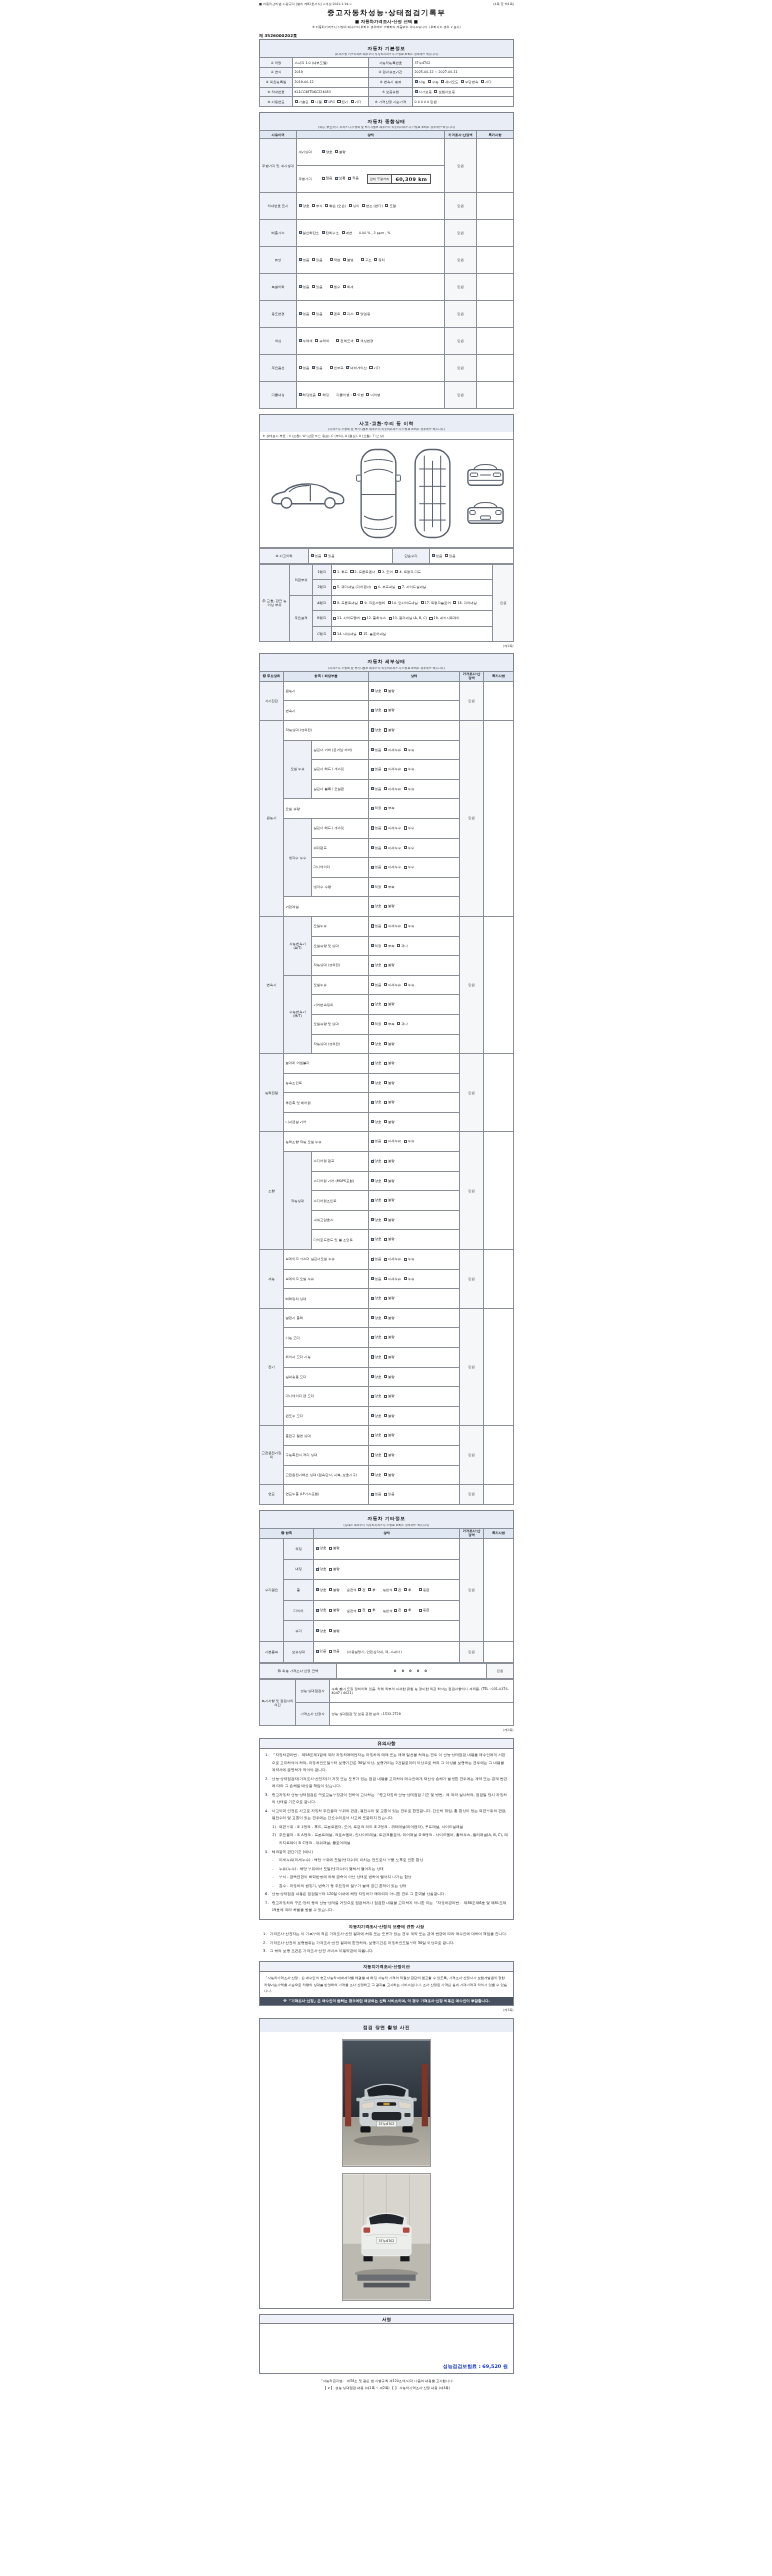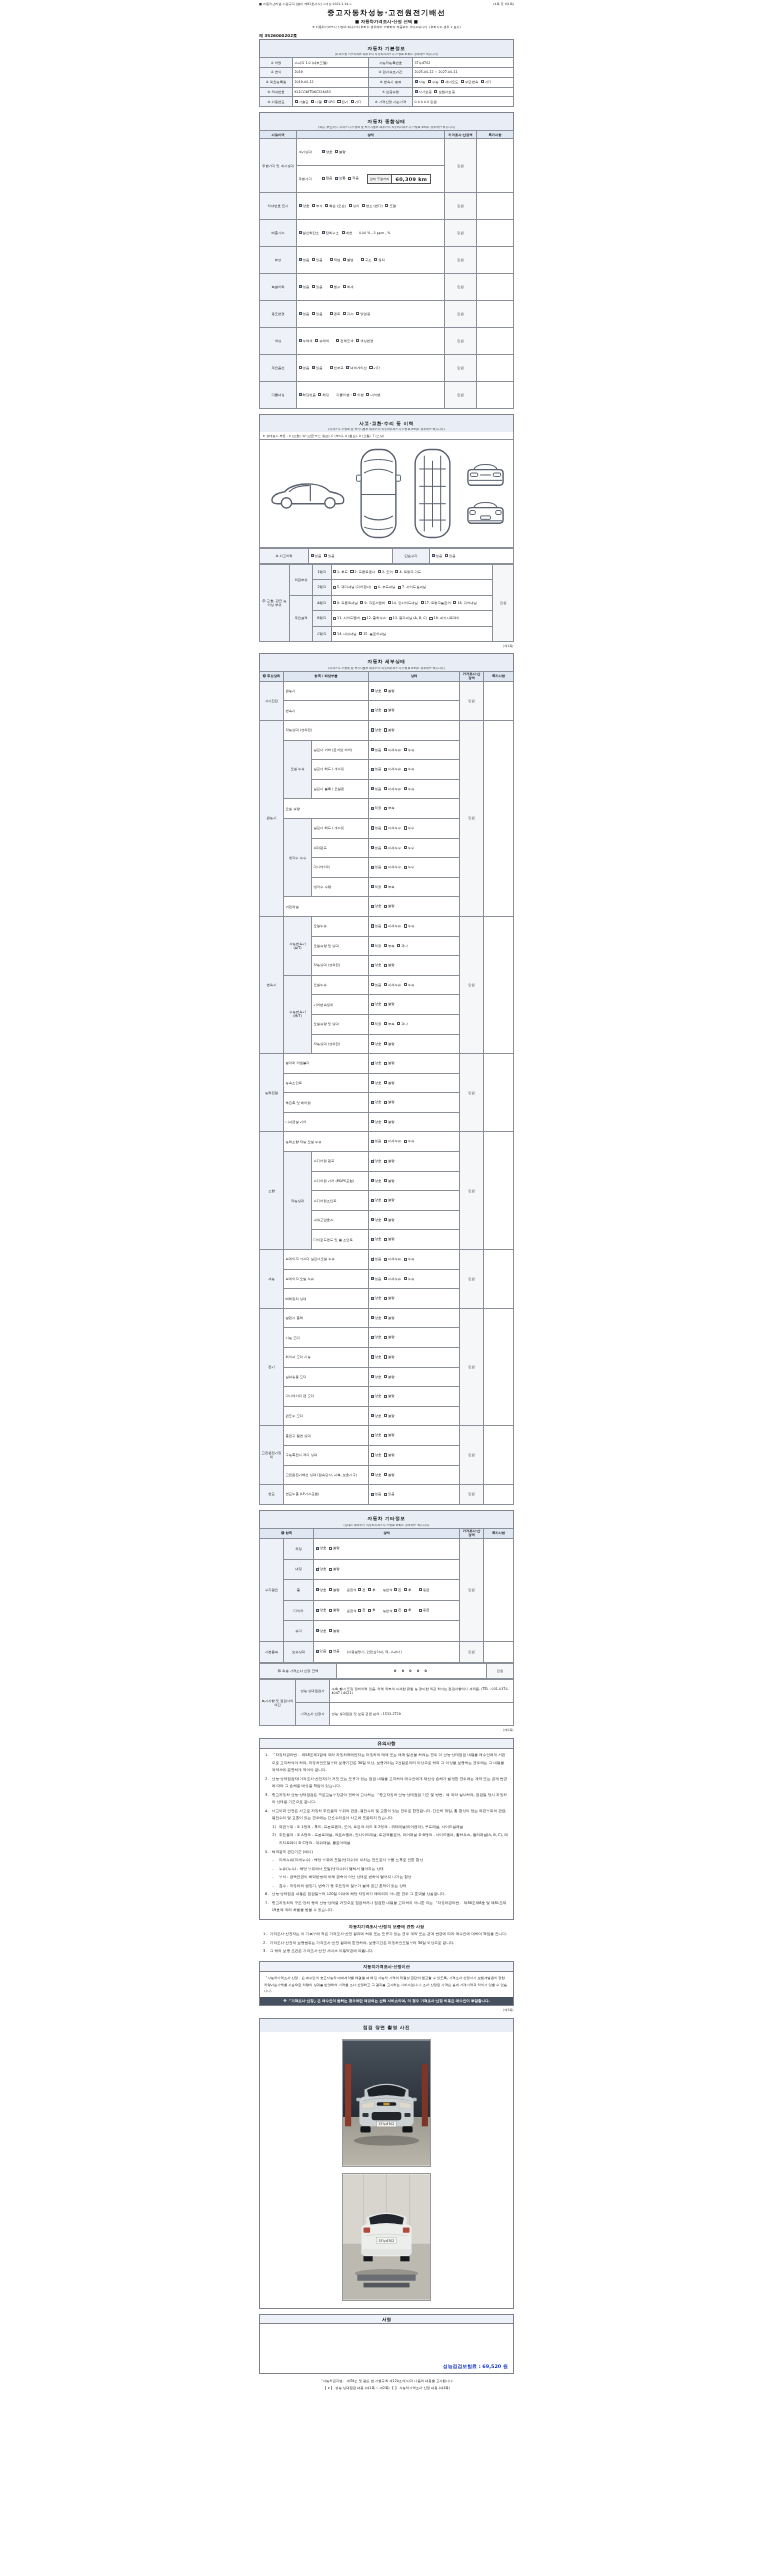--- a/index.html
+++ b/index.html
@@ -68,21 +68,21 @@
 </head>
 <body>
 
 <div class="page">
 
   <div class="topline">
     <span>■ 자동차관리법 시행규칙 [별지 제82호서식] &lt;개정 2021.1.19.&gt;</span>
     <span>(4쪽 중 제1쪽)</span>
   </div>
 
-  <div class="title">중고자동차성능·고전원전기배선</div>
+  <div class="title">중고자동차성능·상태점검기록부</div>
   <div class="subtitle">■ 자동차가격조사·산정 선택 ■</div>
   <div class="subnote">※ 자동차가격조사·산정은 매수인이 원하는 경우에만 선택하여 제공받는 서비스입니다. (원하시는 경우 ∨ 표시)</div>
   <div class="docno">제 3526000202호</div>
 
   <div class="sec-head">
     <span class="sec-title">자동차 기본정보</span>
     <span class="sec-note">(가격산정 기준가격은 매수인이 자동차가격조사·산정을 원하는 경우에만 적습니다)</span>
   </div>
   <table class="t t-base">
     <colgroup>

